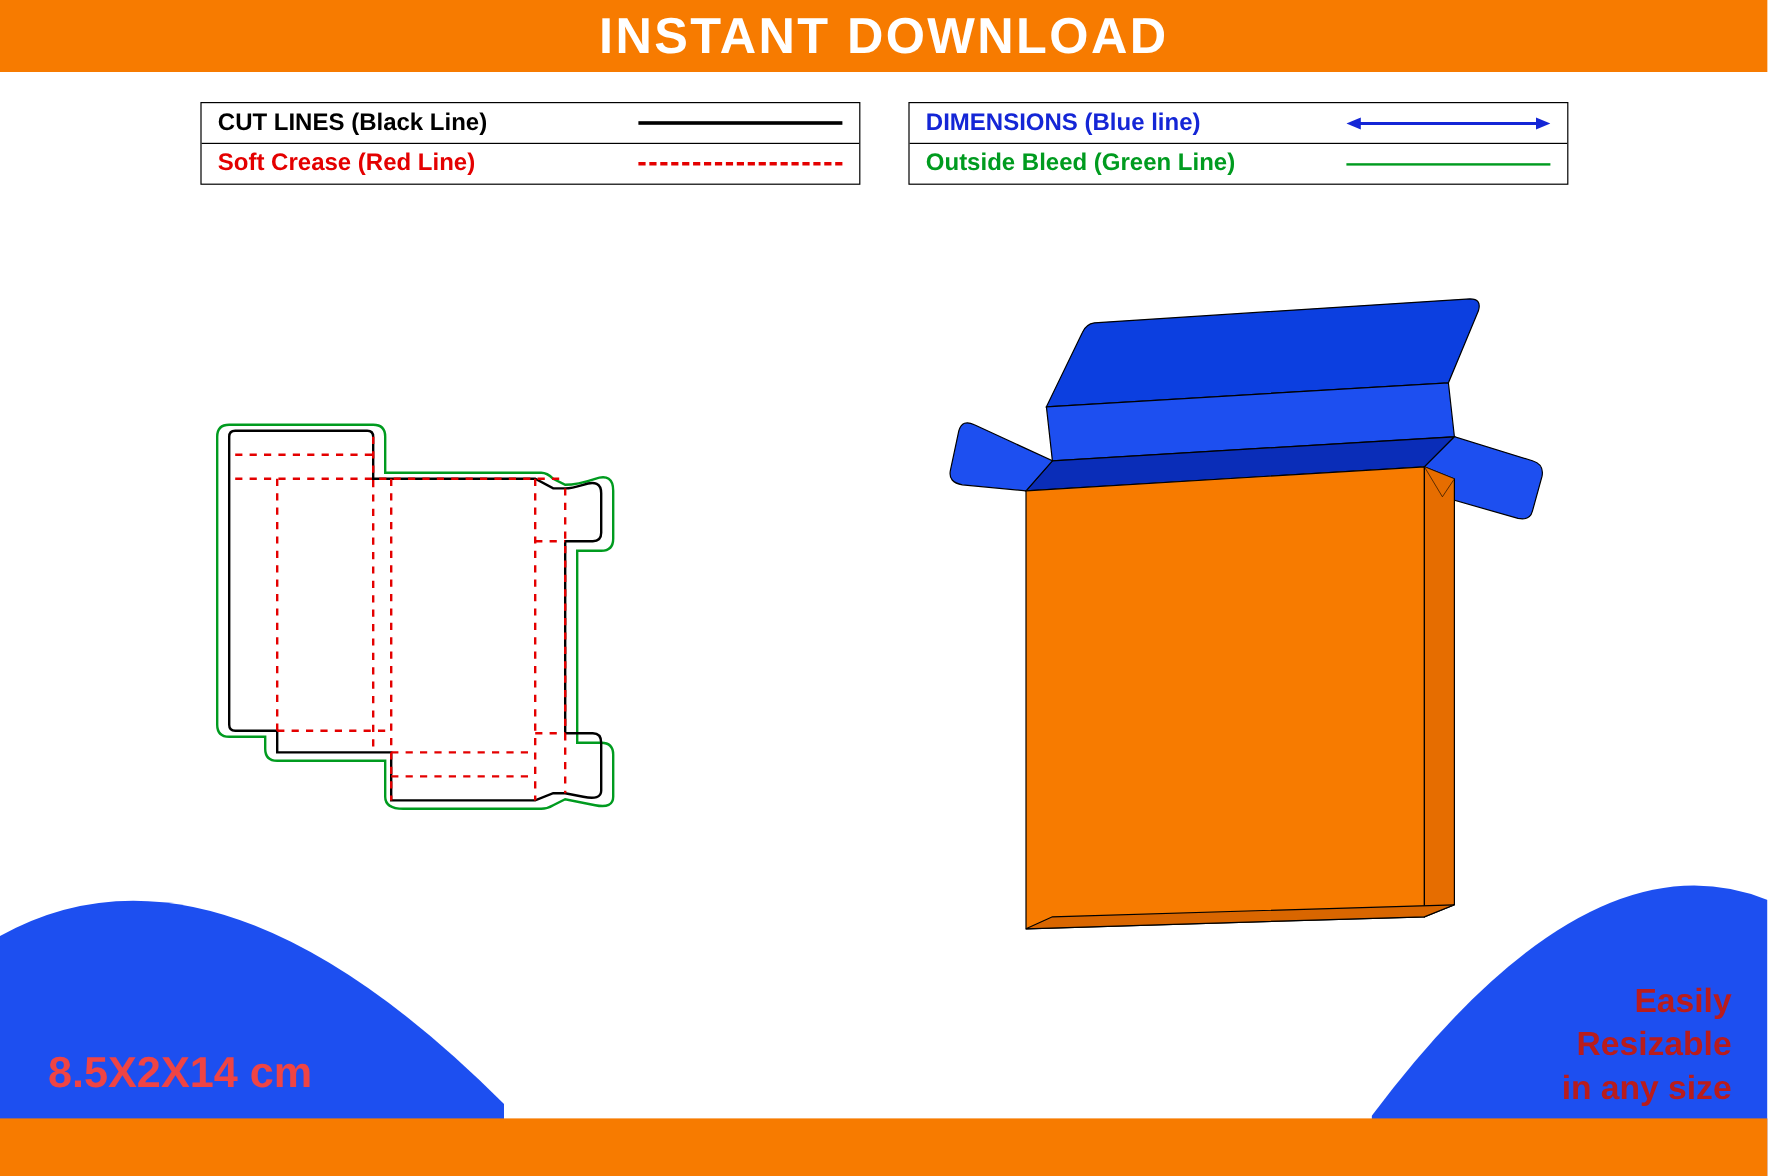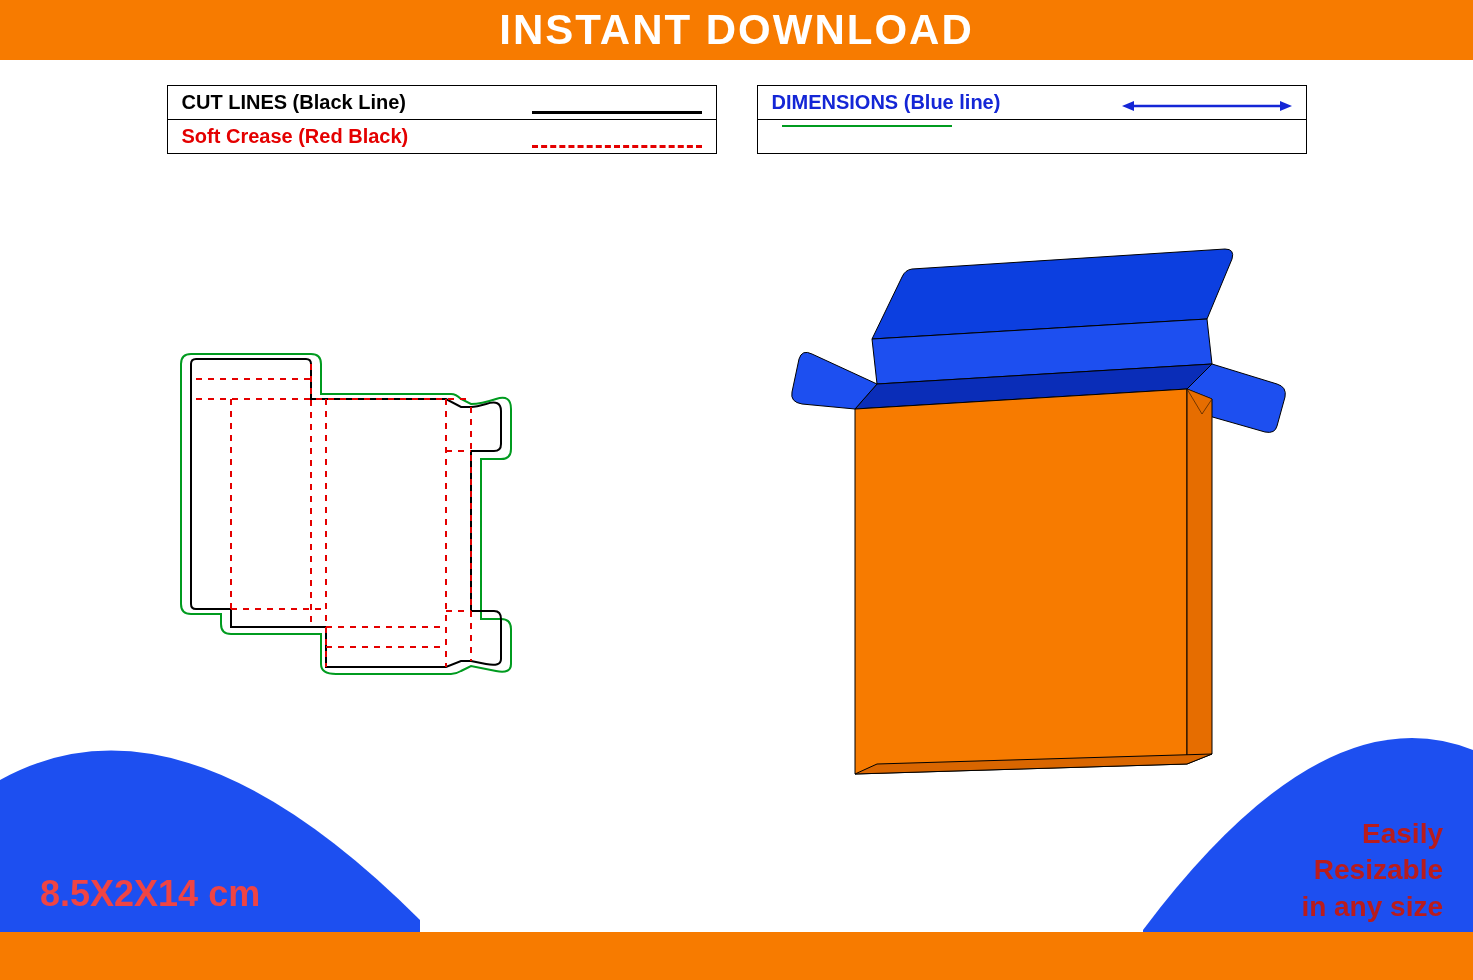--- a/index.html
+++ b/index.html
@@ -31,21 +31,21 @@
       gap: 40px;
       margin-top: 25px;
       padding: 0 110px;
     }
     .legend-box {
       border: 1.5px solid #000;
       width: 550px;
     }
     .legend-row {
       display: flex;
-      align-items: flex-end;
+      align-items: center;
       justify-content: space-between;
       padding: 5px 14px;
       font-size: 20px;
       font-weight: bold;
     }
     .legend-row + .legend-row {
       border-top: 1.5px solid #000;
     }
     .legend-sample {
       width: 180px;
@@ -122,38 +122,39 @@
 
 <div class="legend-container">
   <div class="legend-box">
     <div class="legend-row">
       <span style="color:#000">CUT LINES (Black Line)</span>
       <div class="legend-sample">
           <div class="line-solid-black"></div>
         </div>
     </div>
     <div class="legend-row">
-      <span style="color:#e40000">Soft Crease (Red Black)</span>
+      <span style="color:#e40000">Soft Crease (Red Line)</span>
       <div class="legend-sample">
           <div class="line-dashed-red"></div>
         </div>
     </div>
   </div>
   <div class="legend-box">
     <div class="legend-row">
       <span style="color:#1426d6">DIMENSIONS (Blue line)</span>
       <div class="legend-sample">
         <svg class="line-arrow-blue" viewBox="0 0 170 16">
           <line x1="8" y1="8" x2="162" y2="8" stroke="#1426d6" stroke-width="2.5"></line>
           <polygon points="0,8 12,3 12,13" fill="#1426d6"></polygon>
           <polygon points="170,8 158,3 158,13" fill="#1426d6"></polygon>
         </svg>
       </div>
     </div>
     <div class="legend-row">
+      <span style="color:#009b1f">Outside Bleed (Green Line)</span>
       <div class="legend-sample">
           <div class="line-solid-green"></div>
         </div>
     </div>
   </div>
 </div>
 
 <div class="content-area">
   <svg class="dieline-svg" viewBox="0 0 360 330">
 

